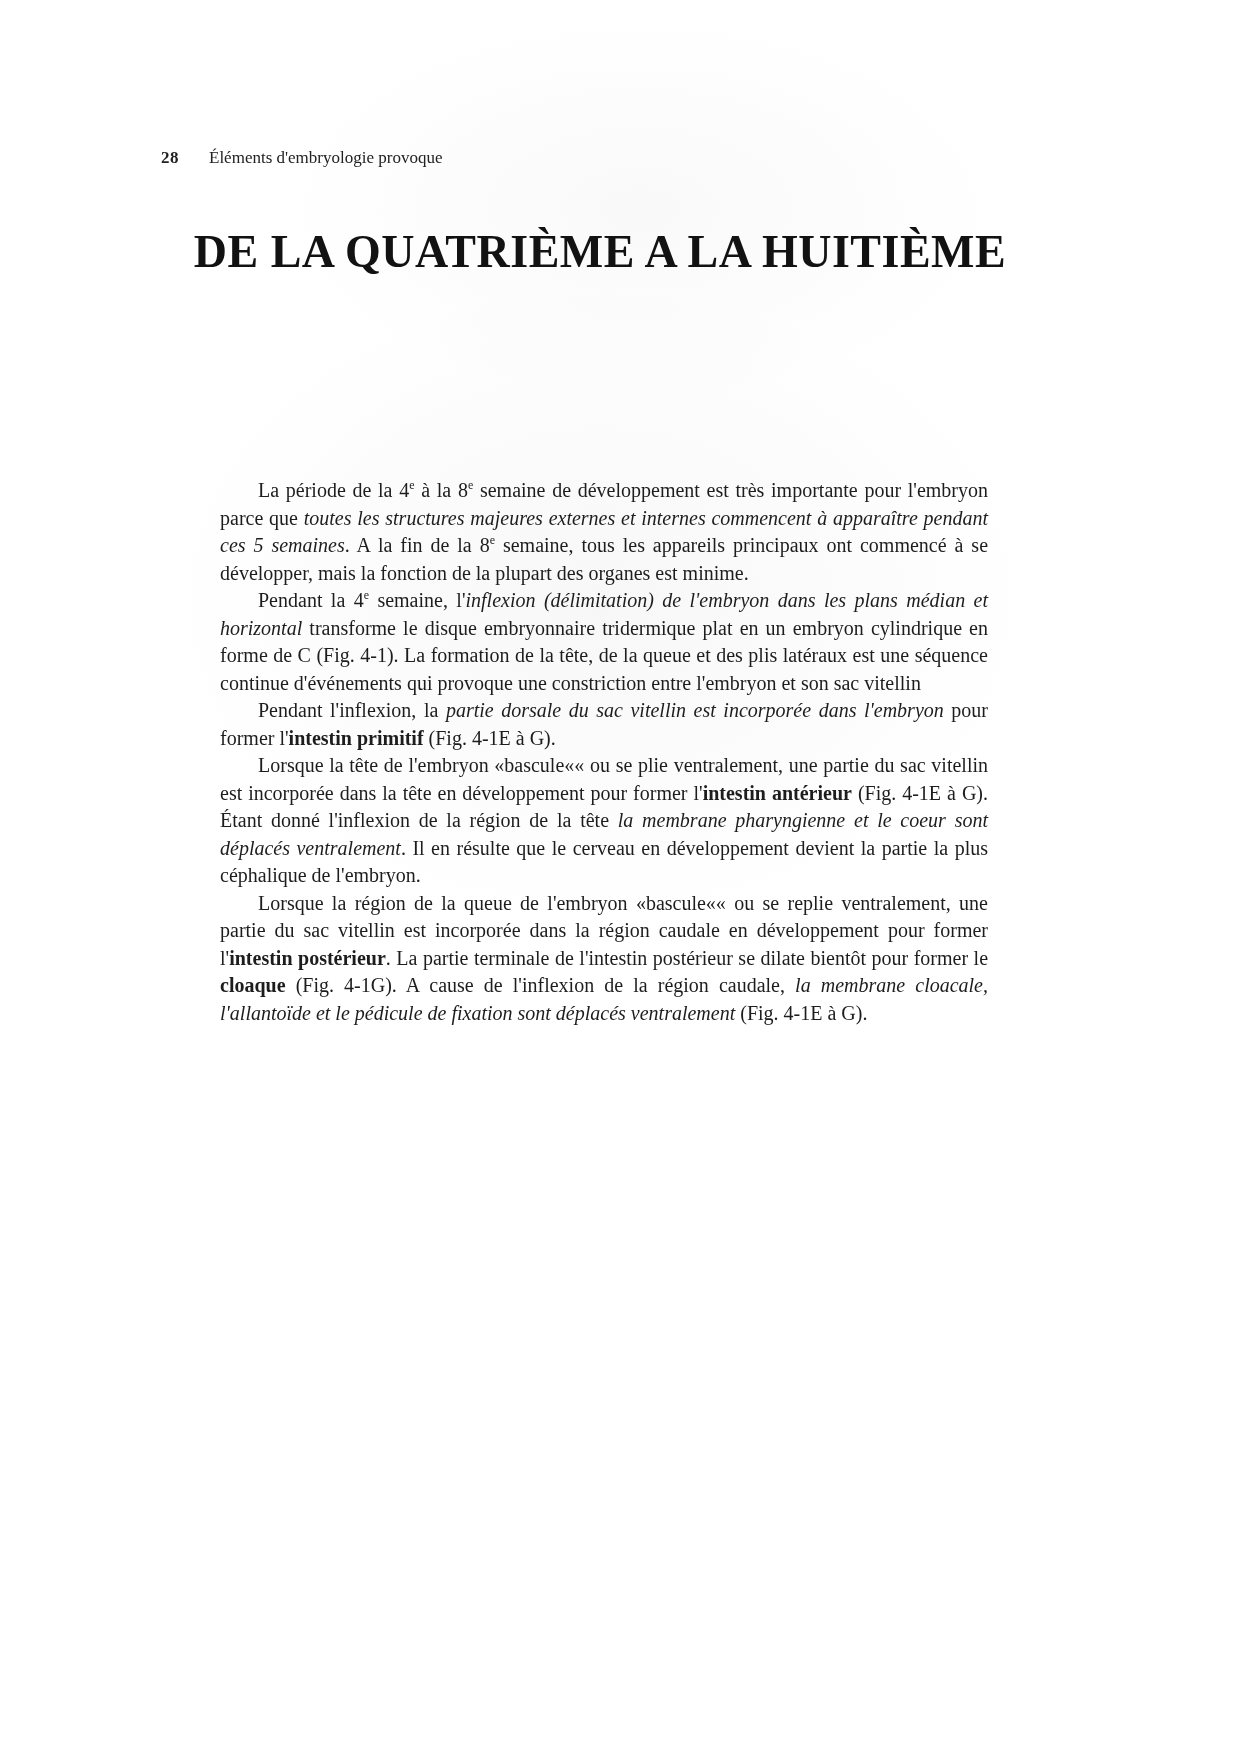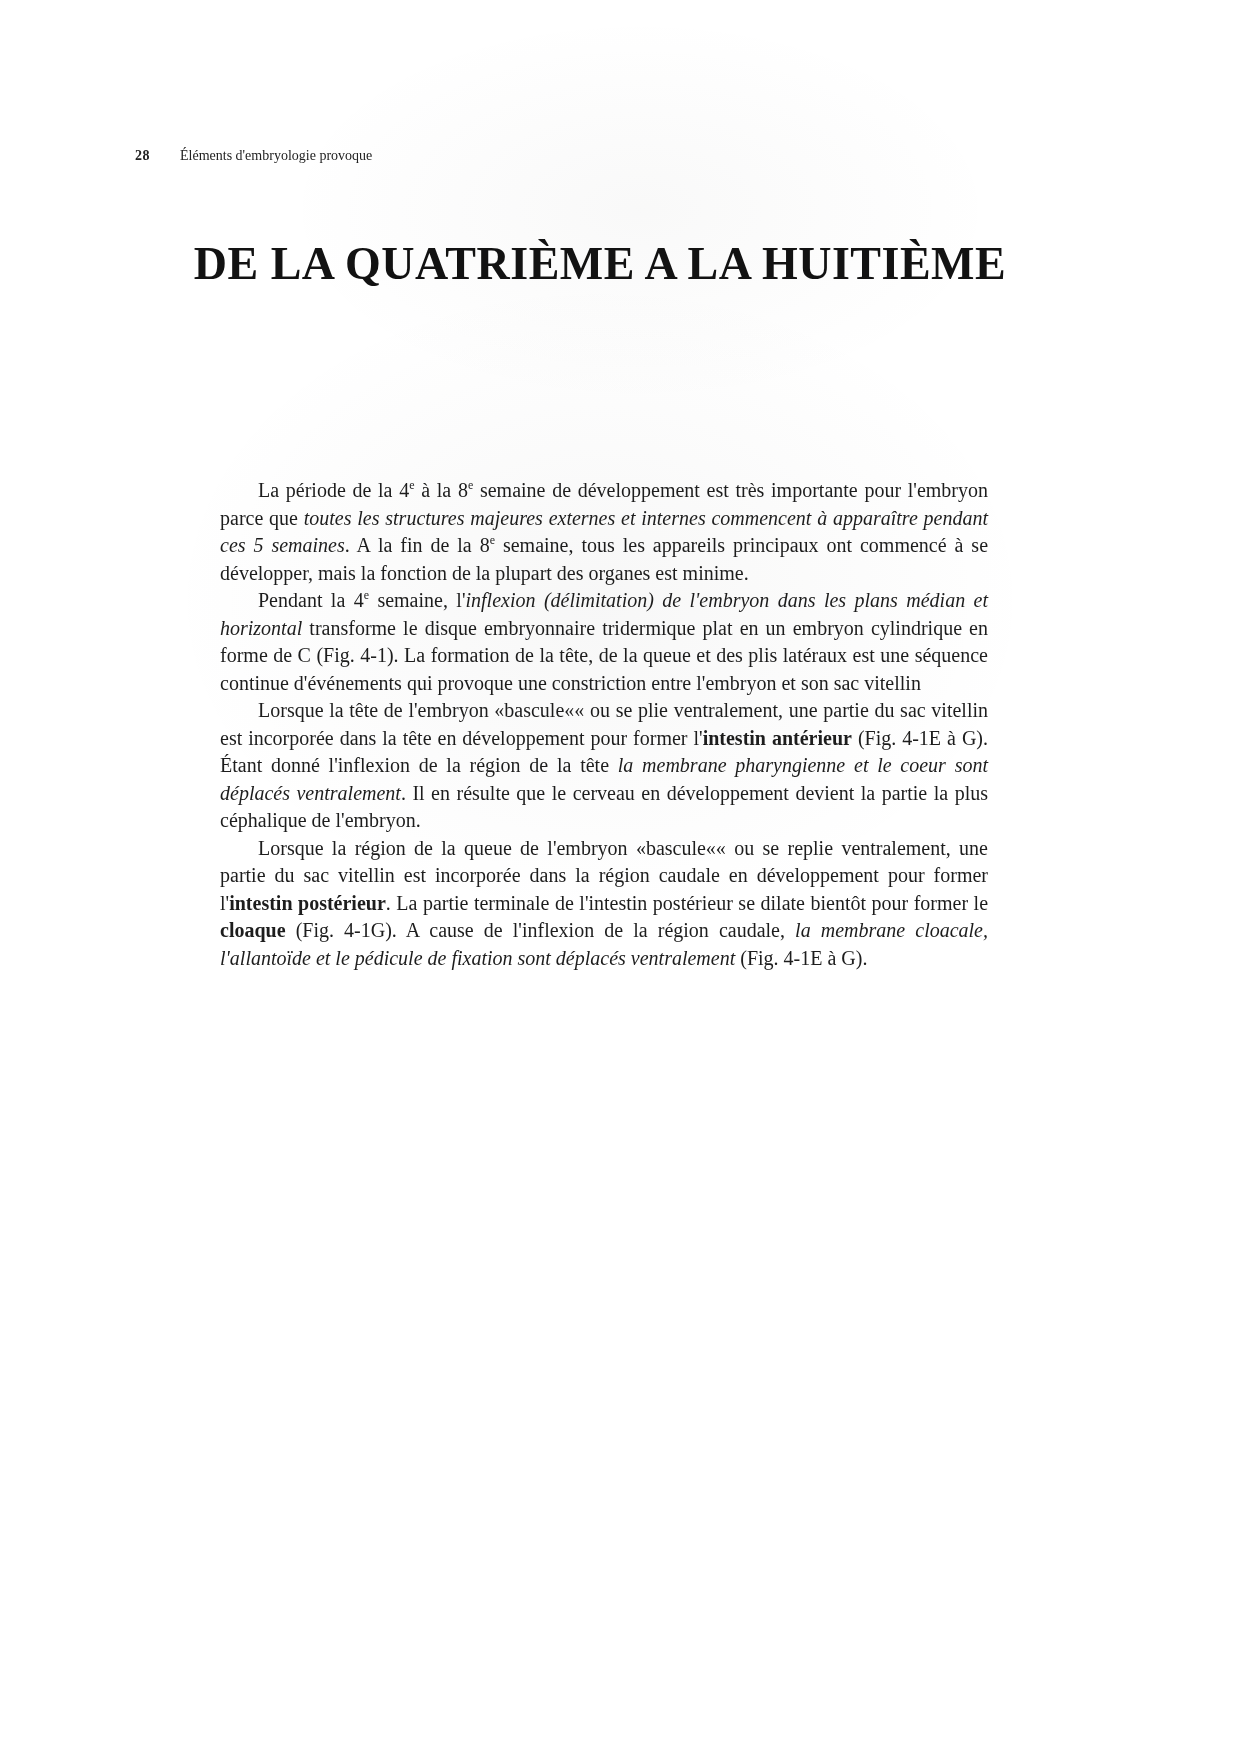--- a/index.html
+++ b/index.html
@@ -16,31 +16,31 @@
     position: absolute;
     inset: 0;
     background:
       radial-gradient(ellipse 620px 460px at 600px 600px, rgba(60,60,55,0.04), rgba(60,60,55,0) 70%),
       radial-gradient(ellipse 480px 260px at 640px 210px, rgba(60,60,55,0.03), rgba(60,60,55,0) 75%),
       #ffffff;
   }
   .running-header {
     position: absolute;
     top: 148px;
-    left: 135px;
+    left: 161px;
     display: flex;
     align-items: baseline;
     gap: 30px;
-    font-size: 14px;
+    font-size: 17px;
     color: #222222;
   }
   .running-header .pageno { font-weight: bold; letter-spacing: 0.5px; }
   .chapter-title {
     position: absolute;
-    top: 236px;
+    top: 224px;
     left: 120px;
     width: 960px;
     margin: 0;
     text-align: center;
     font-weight: bold;
     font-size: 46px;
     line-height: 55px;
     letter-spacing: 0.5px;
     color: #121212;
   }
@@ -76,17 +76,18 @@
     <span class="booktitle">Éléments d'embryologie provoque</span>
   </div>
 
   <h1 class="chapter-title">
     <span>DE LA QUATRIÈME A LA HUITIÈME</span><br>
   </h1>
 
   <div class="bodycol" id="bodycol">
       <p class="para"><span>La période de la 4</span><span class="seg-sup">e</span><span> à la 8</span><span class="seg-sup">e</span><span> semaine de développement est très importante pour l'embryon parce que </span><span class="seg-i">toutes les structures majeures externes et internes commencent à apparaître pendant ces 5 semaines</span><span>. A la fin de la 8</span><span class="seg-sup">e</span><span> semaine, tous les appareils principaux ont commencé à se développer, mais la fonction de la plupart des organes est minime.</span></p>
       <p class="para"><span>Pendant la 4</span><span class="seg-sup">e</span><span> semaine, l'</span><span class="seg-i">inflexion (délimitation) de l'embryon dans les plans médian et horizontal</span><span> transforme le disque embryonnaire tridermique plat en un embryon cylindrique en forme de C (Fig. 4-1). La formation de la tête, de la queue et des plis latéraux est une séquence continue d'événements qui provoque une constriction entre l'embryon et son sac vitellin</span></p>
+      <p class="para"><span>Pendant l'inflexion, la </span><span class="seg-i">partie dorsale du sac vitellin est incorporée dans l'embryon</span><span> pour former l'</span><span class="seg-b">intestin primitif</span><span> (Fig. 4-1E à G).</span></p>
       <p class="para"><span>Lorsque la tête de l'embryon «bascule«« ou se plie ventralement, une partie du sac vitellin est incorporée dans la tête en développement pour former l'</span><span class="seg-b">intestin antérieur</span><span> (Fig. 4-1E à G). Étant donné l'inflexion de la région de la tête </span><span class="seg-i">la membrane pharyngienne et le coeur sont déplacés ventralement</span><span>. Il en résulte que le cerveau en développement devient la partie la plus céphalique de l'embryon.</span></p>
       <p class="para"><span>Lorsque la région de la queue de l'embryon «bascule«« ou se replie ventralement, une partie du sac vitellin est incorporée dans la région caudale en développement pour former l'</span><span class="seg-b">intestin postérieur</span><span>. La partie terminale de l'intestin postérieur se dilate bientôt pour former le </span><span class="seg-b">cloaque</span><span> (Fig. 4-1G). A cause de l'inflexion de la région caudale, </span><span class="seg-i">la membrane cloacale, l'allantoïde et le pédicule de fixation sont déplacés ventralement</span><span> (Fig. 4-1E à G).</span></p>
     </div>
 
 </div>
 
 </body></html>

